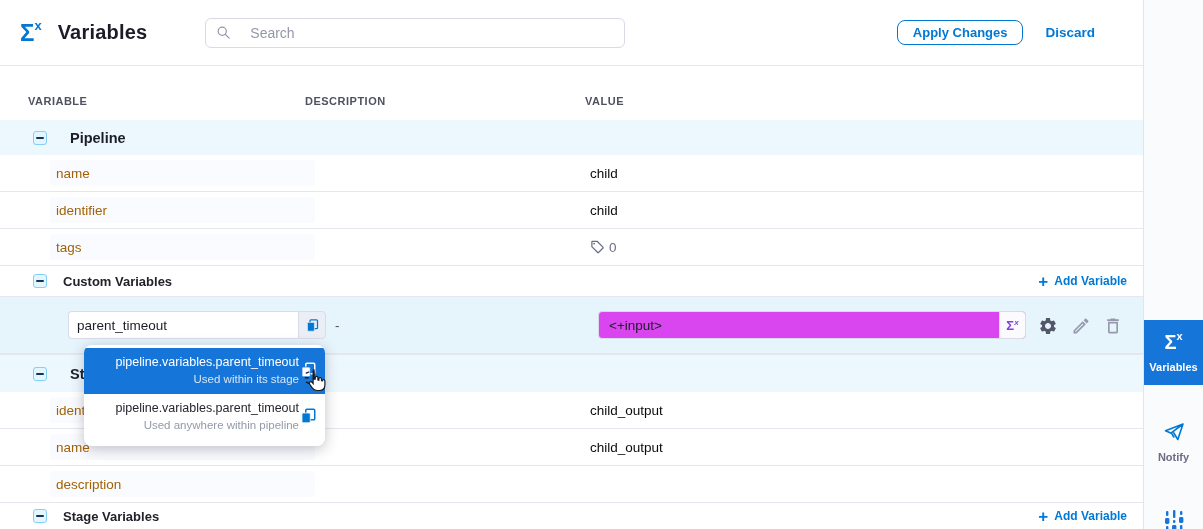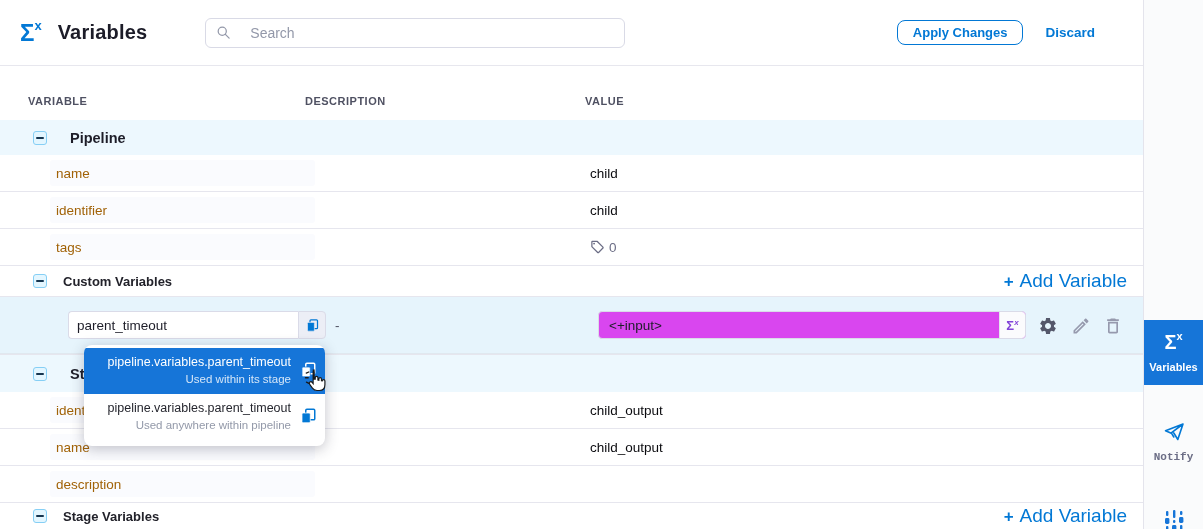--- a/index.html
+++ b/index.html
@@ -40,21 +40,21 @@
   .sec-stage { height:38px; border-top:1px solid #e6e6ee; }
   .section-label { font-size:14.5px; font-weight:700; color:#1d1d28; white-space:nowrap; }
 
   .group-row { display:flex; align-items:center; justify-content:space-between; padding:0 16px 0 33px; }
   .grp-custom { height:31px; border-bottom:1px solid #e6e6ee; }
   .grp-stagevars { height:26px; }
   .group-left { display:flex; align-items:center; gap:16px; }
   .group-label { font-size:13px; font-weight:600; color:#22222a; }
   .add-link { display:flex; align-items:center; gap:6px; color:#0278d5; cursor:pointer; }
   .add-link .plus { font-size:17px; font-weight:600; line-height:1; }
-  .add-link .lbl { font-size:19px; font-weight:400; }
+  .add-link .lbl { font-size:12px; font-weight:700; }
 
   .minus-icon { width:14px; height:14px; border:1px solid #86cff5; background:#e3f6ff; border-radius:3px;
     display:flex; align-items:center; justify-content:center; flex:none; cursor:pointer; }
   .minus-icon::before { content:""; width:8px; height:2px; background:#15354f; border-radius:1px; }
 
   
   .input-row { position:relative; height:57px; background:#e6f4fc; border-bottom:1px solid #e0e8ef; }
   .name-input { position:absolute; left:68px; top:14px; width:230px; height:28px; border:1px solid #dadbe8;
     border-right:none; border-radius:4px 0 0 4px; padding:0 8px; font-size:13.5px; color:#1d1d28;
     font-family:inherit; outline:none; background:#fff; }
@@ -65,40 +65,40 @@
     border-radius:4px; padding:0 36px 0 10px; font-size:13.5px; color:#1d1d28; font-family:inherit; outline:none; background:#d946ef; }
   .sigma-addon { position:absolute; left:999px; top:15px; width:26px; height:26px; background:#fbfbfd;
     border-left:1px solid #e4e4ee; border-radius:0 3px 3px 0; display:flex; align-items:center; justify-content:center;
     color:#8243d8; font-size:13px; font-weight:600; cursor:pointer; }
   .sigma-addon .sup { font-size:8px; margin-top:-6px; font-style:italic; }
   .row-icon { position:absolute; top:19px; width:20px; height:20px; cursor:pointer; }
 
   
   .dropdown { position:absolute; left:84px; top:345px; width:241px; z-index:10; background:#fff; border-radius:8px;
     box-shadow:0 3px 14px rgba(40,41,61,.28); padding:3px 0 6px; overflow:hidden; }
-  .dd-item { display:flex; align-items:center; gap:8px; padding:7px 8px 9px 6px; cursor:pointer; }
+  .dd-item { display:flex; align-items:center; padding:7px 8px 9px 6px; cursor:pointer; }
   .dd-text { flex:1; text-align:right; white-space:nowrap; overflow:hidden; }
   .dd-path { font-size:12.5px; color:#25262e; }
   .dd-scope { font-size:11.5px; color:#9399a9; margin-top:4px; }
   .dd-item.selected { background:#1675d8; }
   .dd-item.selected .dd-path { color:#fff; }
   .dd-item.selected .dd-scope { color:rgba(255,255,255,.82); }
   .dd-icon { flex:none; width:18px; height:18px; }
 
   .cursor { position:absolute; left:301px; top:367px; width:28px; height:28px; z-index:11; pointer-events:none; }
 
   
   .sidebar { width:60px; height:529px; background:#fafbfc; border-left:1px solid #e4e4ec; position:relative; }
   .side-item { position:absolute; left:0; right:0; display:flex; flex-direction:column; align-items:center; cursor:pointer; }
   .side-variables { top:320px; height:65px; background:#1675d8; justify-content:center; }
   .side-sigma { color:#fff; font-size:20px; font-weight:700; line-height:1; display:flex; align-items:flex-start; }
   .side-sigma .sup { font-size:11px; margin-top:-1px; }
   .side-variables .side-label { color:#fff; font-size:11px; font-weight:600; margin-top:9px; }
   .side-notify { top:420px; }
-  .side-notify .side-label { color:#6b6d85; font-size:11px; font-weight:600; margin-top:7px;font-family:Liberation Mono, monospace; }
+  .side-notify .side-label { color:#6b6d85; font-size:11px; font-weight:600; margin-top:7px; }
   .side-sliders { position:absolute; left:18px; top:510px; width:24px; height:24px; cursor:pointer; }
 </style>
 </head>
 <body>
 
 <div class="main">
 
   <div class="topbar">
     <div class="logo">
       <span>Σ</span>

